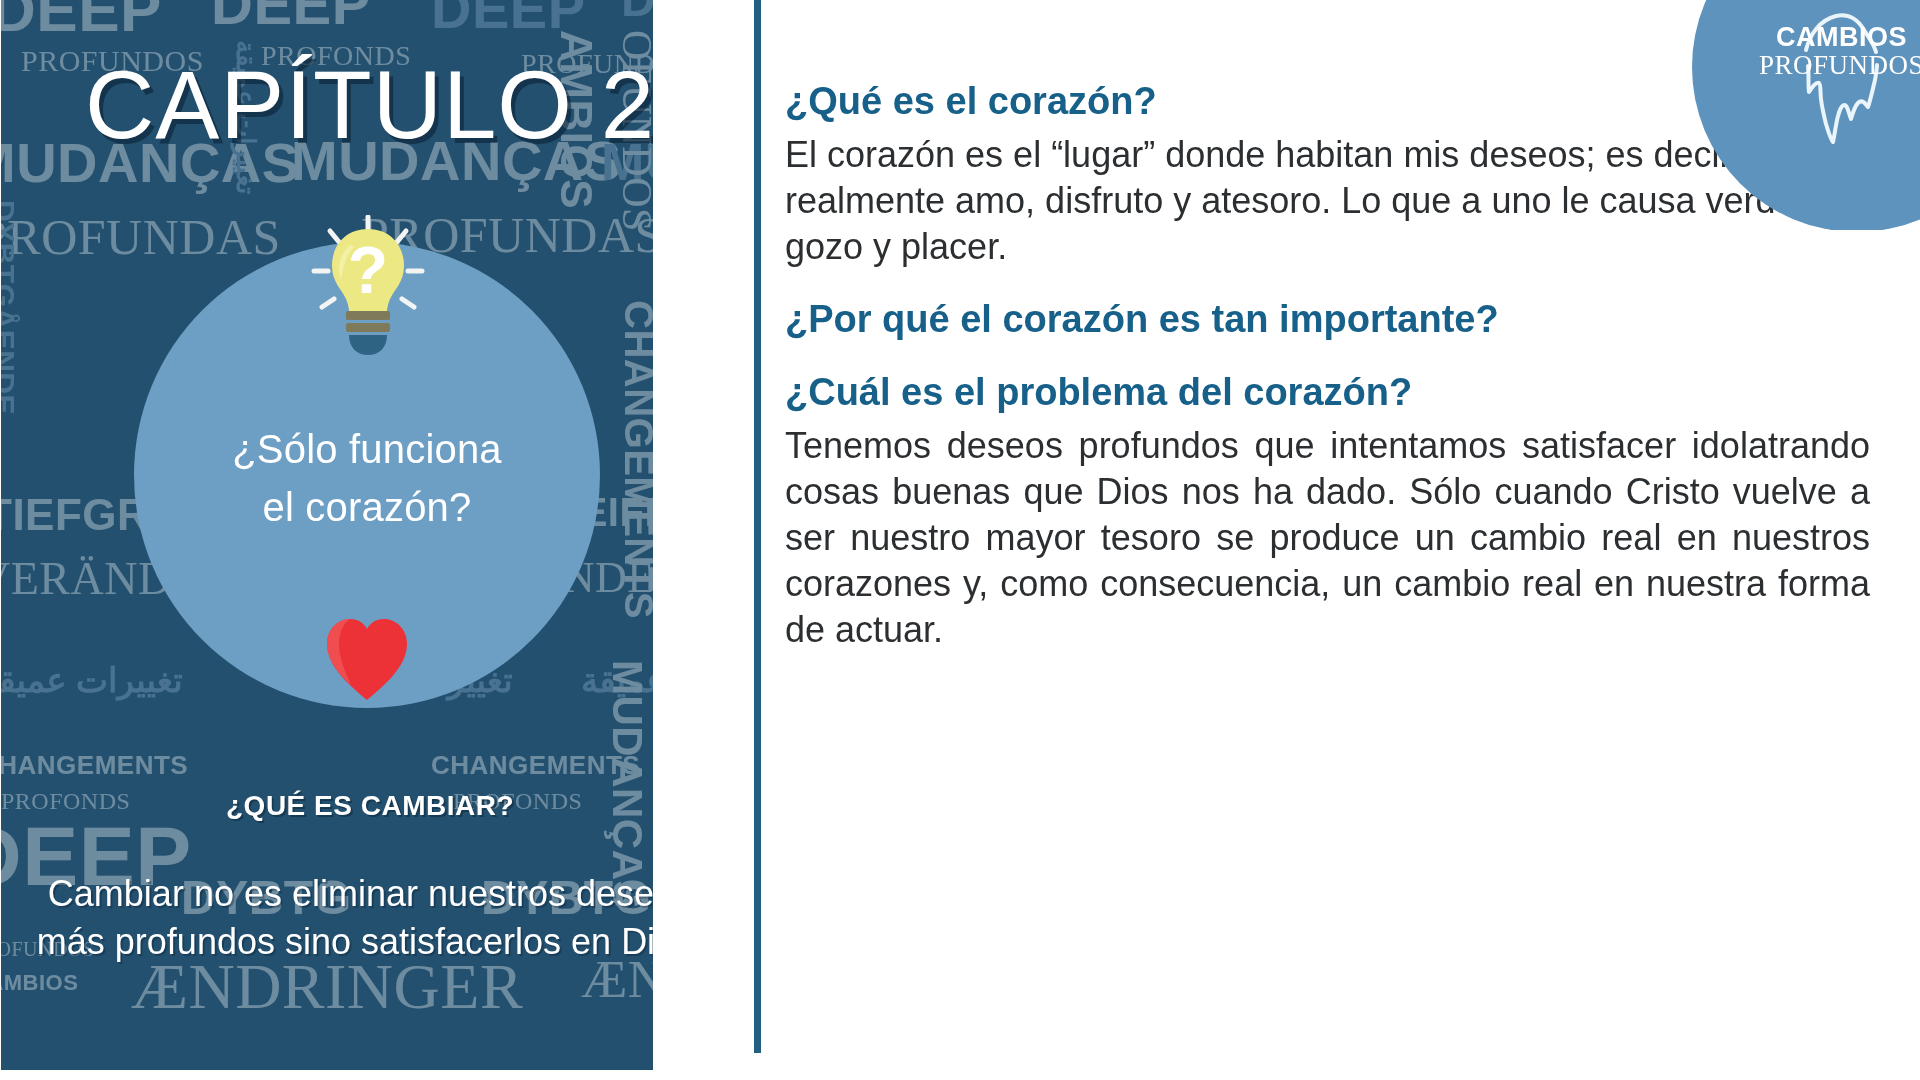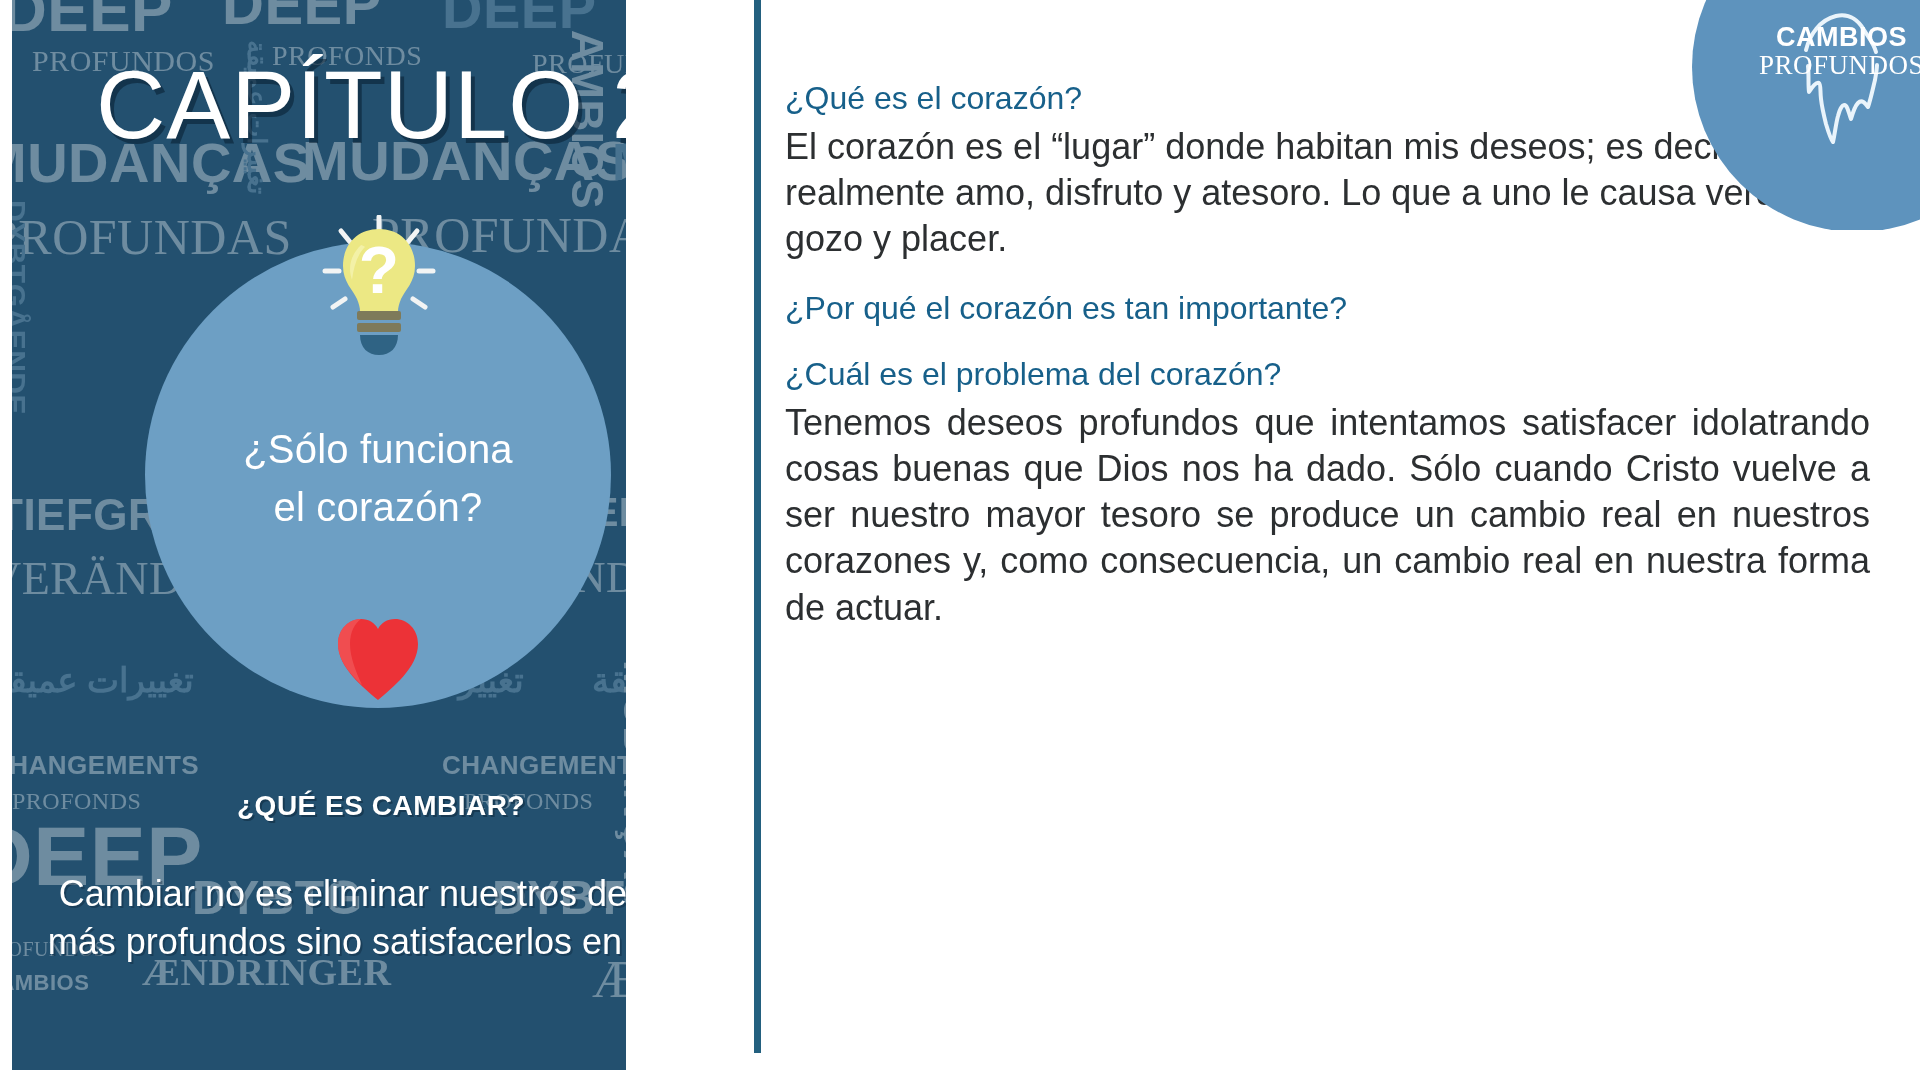--- a/index.html
+++ b/index.html
@@ -7,24 +7,25 @@
     width:1920px;height:1080px;
     background:#ffffff;
     font-family:"Liberation Sans", sans-serif;
     overflow:hidden;
     position:relative;
   }
 
   
   #left-panel{
     position:absolute;
-    left:12px;top:0;
+    left:1px;top:0;
     width:614px;height:1070px;
     background:#23506f;
     overflow:hidden;
+    padding-left:38px;
   }
   
   #wordcloud{
     position:absolute;
     left:-40px;top:-30px;
     width:820px;height:1160px;
     opacity:.34;
     pointer-events:none;
     user-select:none;
   }
@@ -117,22 +118,22 @@
 
   
   #right-col{
     position:absolute;
     left:785px;top:78px;
     width:1085px;
   }
   .sec{margin-bottom:26px;}
   .sec-title{
     color:#17608a;
-    font-size:32px;
-    font-weight:400;
+    font-size:38px;
+    font-weight:700;
     letter-spacing:0px;
     margin:0 0 6px 0;
     line-height:1.25;
   }
   .sec-body{
     color:#2c2f31;
     font-size:36px;
     line-height:1.28;
     font-weight:400;
     margin:0;
@@ -212,21 +213,21 @@
     <span class="wc dim" style="left:620px;top:690px;font-size:34px;">تغييرات عميقة</span>
 
     <span class="wc" style="left:18px;top:780px;font-size:26px;">CHANGEMENTS</span>
     <span class="wc serifw" style="left:40px;top:818px;font-size:24px;">PROFONDS</span>
     <span class="wc" style="left:470px;top:780px;font-size:26px;">CHANGEMENTS</span>
     <span class="wc serifw" style="left:492px;top:818px;font-size:24px;">PROFONDS</span>
 
     <span class="wc" style="left:0px;top:838px;font-size:84px;">DEEP</span>
     <span class="wc" style="left:220px;top:900px;font-size:48px;">DYBTG</span>
     <span class="wc" style="left:520px;top:900px;font-size:48px;">DYBTGÅENDE</span>
-    <span class="wc serifw" style="left:170px;top:980px;font-size:38px;font-weight:bold;">ÆNDRINGER</span>
+    <span class="wc serifw" style="left:170px;top:980px;font-size:64px;">ÆNDRINGER</span>
     <span class="wc serifw" style="left:620px;top:980px;font-size:52px;">ÆNDRIN</span>
     <span class="wc" style="left:10px;top:1000px;font-size:22px;">CAMBIOS</span>
     <span class="wc serifw" style="left:10px;top:968px;font-size:20px;">PROFUNDOS</span>
 
     <span class="wc vert" style="left:640px;top:60px;font-size:44px;transform:rotate(90deg);">AMBIOS</span>
     <span class="wc vert serifw" style="left:700px;top:60px;font-size:42px;transform:rotate(90deg);">OFUNDOS</span>
     <span class="wc vert" style="left:700px;top:330px;font-size:40px;transform:rotate(90deg);">CHANGEMENTS</span>
     <span class="wc vert serifw" style="left:756px;top:330px;font-size:38px;transform:rotate(90deg);">PROFONDS</span>
     <span class="wc vert" style="left:690px;top:690px;font-size:42px;transform:rotate(90deg);">MUDANÇAS</span>
     <span class="wc vert dim" style="left:60px;top:230px;font-size:30px;transform:rotate(90deg);">DYBTGÅENDE</span>

